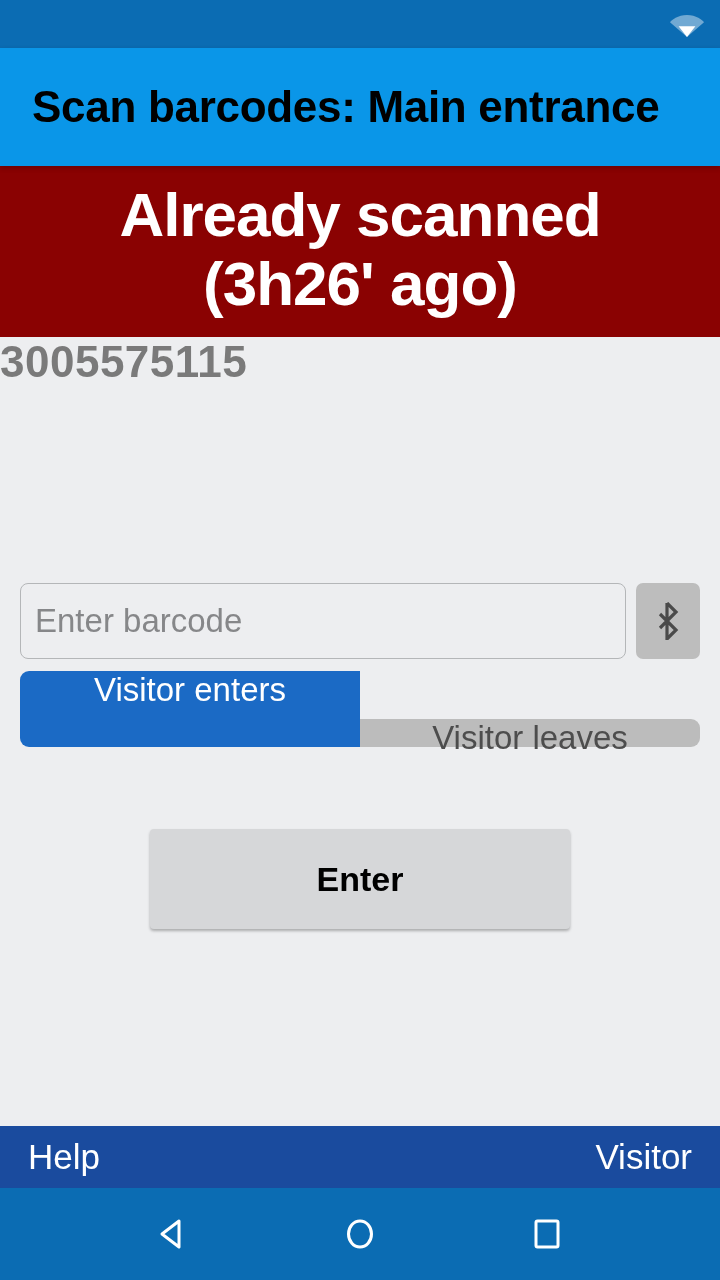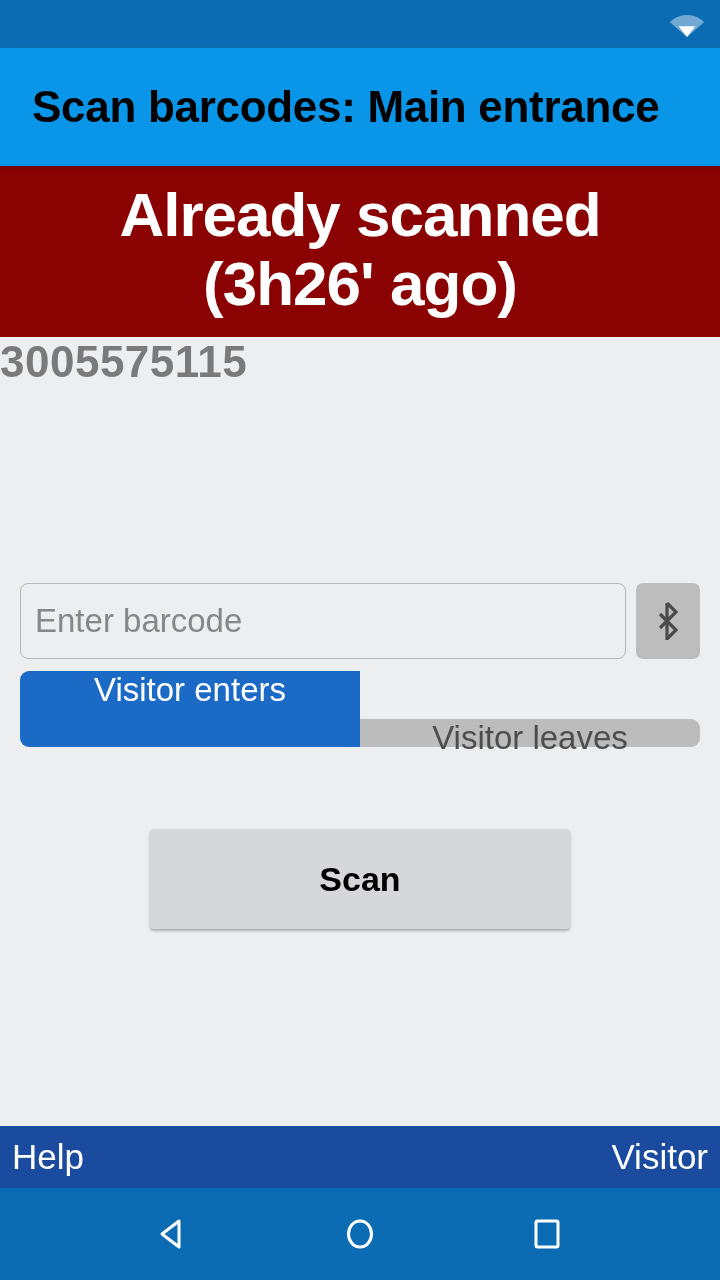--- a/index.html
+++ b/index.html
@@ -191,21 +191,21 @@
   }
 
   
   .bottom-bar {
     height: 62px;
     background: #1a4b9e;
     flex: 0 0 auto;
     display: flex;
     align-items: center;
     justify-content: space-between;
-    padding: 0 12px;
+    padding: 0 28px;
     box-sizing: border-box;
   }
   .bottom-link {
     color: #ffffff;
     font-size: 35px;
     cursor: pointer;
   }
 
   
   .nav-bar {
@@ -269,21 +269,21 @@
   <div class="segmented">
     <button class="segment selected">
       <span>Visitor enters</span>
     </button>
     <button class="segment unselected">
       <span>Visitor leaves</span>
     </button>
   </div>
 
   <div class="scan-wrap">
-    <button class="scan-button">Scan</button>
+    <button class="scan-button">Enter</button>
   </div>
 
   <div class="spacer"></div>
 
   <div class="bottom-bar">
     <span class="bottom-link">Help</span>
     <span class="bottom-link">Visitor</span>
   </div>
 
   <div class="nav-bar">

